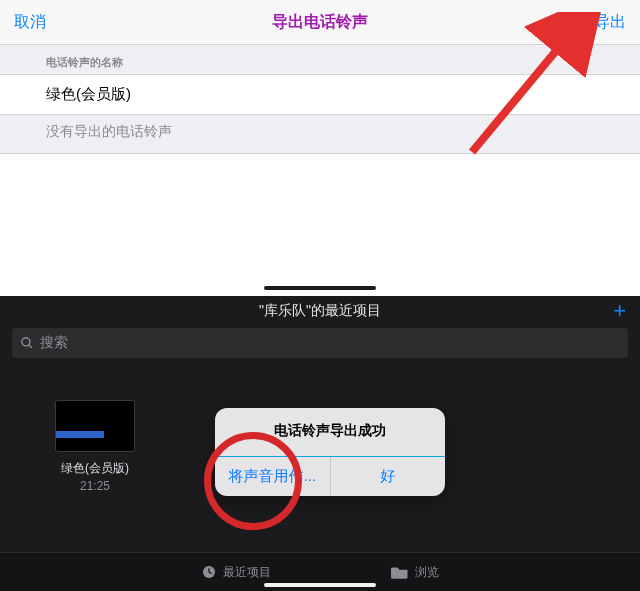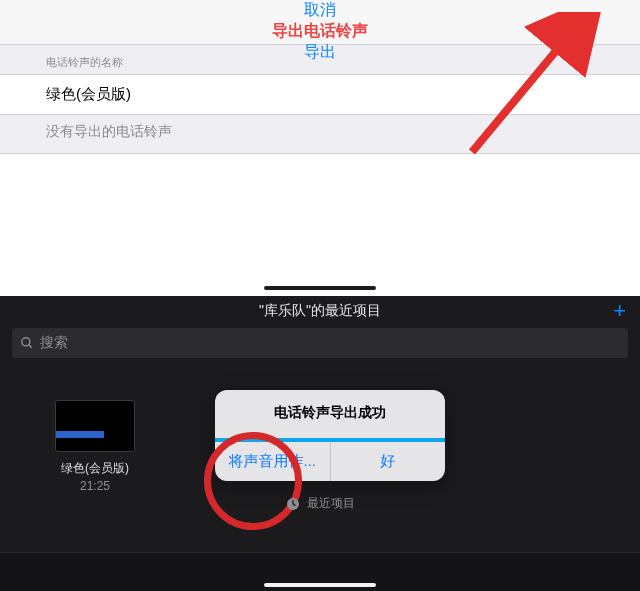--- a/index.html
+++ b/index.html
@@ -1,22 +1,22 @@
 <!DOCTYPE html>
 <html><head>
 <meta charset="utf-8">
 <style>
   html,body{margin:0;padding:0;font-family:-apple-system,"Helvetica Neue",Arial,sans-serif;}
   .page{width:640px;height:591px;position:relative;overflow:hidden;background:#0f0f0f;}
   
   .top-pane{position:absolute;top:0;left:0;width:640px;height:296px;background:#efeff3;}
-  .nav{height:44px;background:#f7f7f8;border-bottom:1px solid #d2d2d6;display:flex;align-items:center;justify-content:space-between;padding:0 14px;flex-direction:column;}
-  .nav .title{font-size:16px;font-weight:600;color:#ef4444;}
+  .nav{height:44px;background:#f7f7f8;border-bottom:1px solid #d2d2d6;display:flex;align-items:center;justify-content:space-between;padding:0 14px;}
+  .nav .title{font-size:16px;font-weight:600;color:#a21caf;}
   .nav .btn{font-size:16px;color:#0a84ff;cursor:pointer;}
-  .section-caption{font-size:11px;color:#8a8a8e;padding:10px 16px 4px 46px;}
+  .section-caption{font-size:11px;color:#8a8a8e;padding:10px 16px 4px 46px;font-weight:bold;}
   .name-row{background:#fff;border-top:1px solid #d2d2d6;border-bottom:1px solid #d2d2d6;padding:10px 16px 10px 46px;}
   .name-row .value{font-size:15px;color:#000;}
   .empty-msg{font-size:14px;color:#8a8a8e;padding:8px 16px 12px 46px;}
   .white-fill{background:#fff;height:158px;border-top:1px solid #d2d2d6;}
   .home-indicator-light{position:absolute;bottom:6px;left:50%;transform:translateX(-50%);width:112px;height:4px;border-radius:3px;background:#1c1c1e;}
   
   .arrow{position:absolute;pointer-events:none;}
   
   .bottom-pane{position:absolute;top:296px;left:0;width:640px;height:295px;background:#1b1b1d;}
   .dark-header{height:30px;display:flex;align-items:center;justify-content:center;}
@@ -26,29 +26,29 @@
   .search{background:#2c2c2e;border-radius:4px;height:30px;display:flex;align-items:center;padding:0 8px;}
   .search svg{flex:0 0 auto;}
   .search .ph{font-size:14px;color:#8d8d93;margin-left:6px;}
   
   .project{position:absolute;left:40px;top:400px;width:110px;text-align:center;}
   .thumb{width:78px;height:50px;background:#000;border:1px solid #3a3a3c;border-radius:3px;margin:0 auto;position:relative;overflow:hidden;}
   .thumb .stripe{position:absolute;left:0;top:30px;height:7px;width:48px;background:#2e63c9;}
   .pname{font-size:12px;color:#dcdce0;margin-top:8px;}
   .ptime{font-size:12px;color:#8d8d93;margin-top:2px;}
   
-  .alert{position:absolute;left:215px;top:390px;width:230px;background:rgba(234,234,236,0.98);border-radius:12px;overflow:hidden;box-shadow:0 4px 20px rgba(0,0,0,0.35);}
+  .alert{position:absolute;left:215px;top:408px;width:230px;background:rgba(234,234,236,0.98);border-radius:12px;overflow:hidden;box-shadow:0 4px 20px rgba(0,0,0,0.35);}
   .alert-title{font-size:14px;font-weight:600;color:#000;text-align:center;padding:14px 10px 16px;}
-  .alert-btn-row{display:flex;border-top:4px solid #0ea5e9;}
+  .alert-btn-row{display:flex;border-top:1px solid #0ea5e9;}
   .alert-btn{flex:1;text-align:center;font-size:15px;color:#0a7aff;padding:10px 0;cursor:pointer;}
   .alert-btn + .alert-btn{border-left:1px solid #c8c8cc;}
   
   .red-circle{position:absolute;left:204px;top:432px;width:84px;height:84px;border:7px solid #d4282b;border-radius:50%;pointer-events:none;}
   
-  .tabbar{position:absolute;bottom:0;left:0;width:640px;height:38px;background:rgba(20,20,22,0.94);border-top:1px solid #2a2a2c;display:flex;align-items:center;justify-content:center;gap:120px;flex-direction:column;}
+  .tabbar{position:absolute;bottom:0;left:0;width:640px;height:38px;background:rgba(20,20,22,0.94);border-top:1px solid #2a2a2c;display:flex;align-items:center;justify-content:center;gap:120px;}
   .tab{display:flex;align-items:center;gap:6px;color:#8d8d93;font-size:12px;}
   .tab svg{display:block;}
   .home-indicator-dark{position:absolute;bottom:4px;left:50%;transform:translateX(-50%);width:112px;height:4px;border-radius:3px;background:#f2f2f4;}
 </style>
 </head>
 <body>
 
 <div class="page">
 
   <div class="top-pane">

